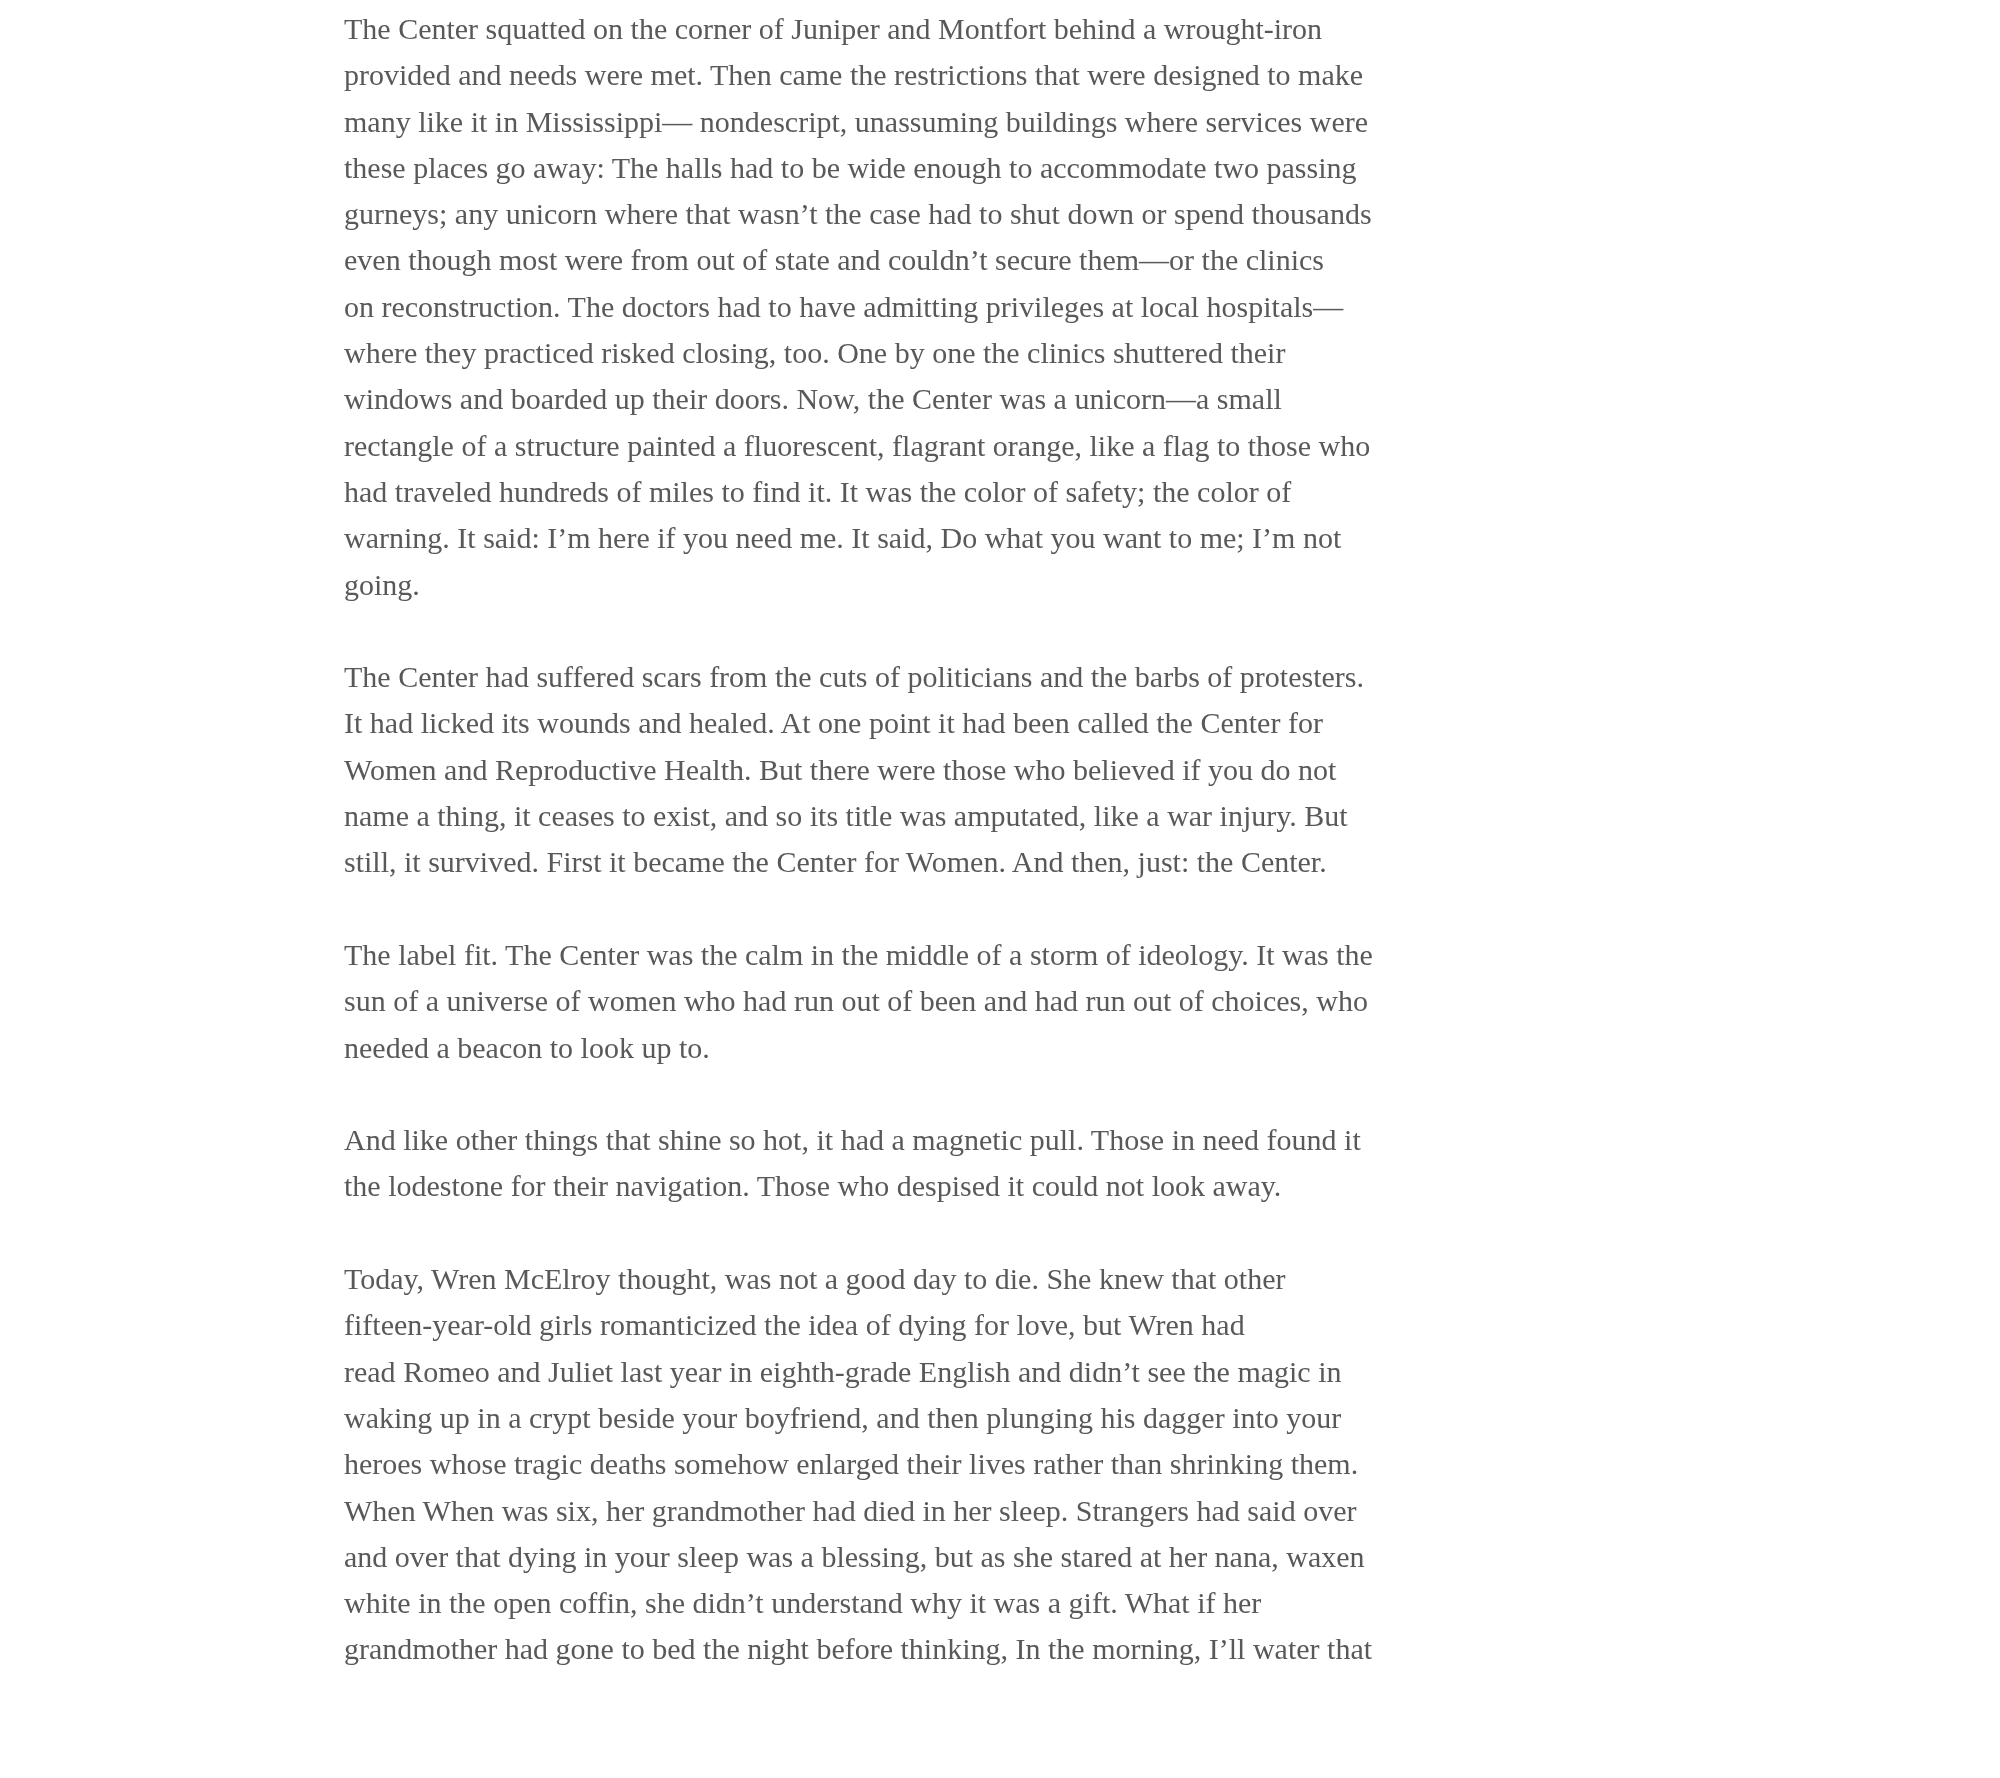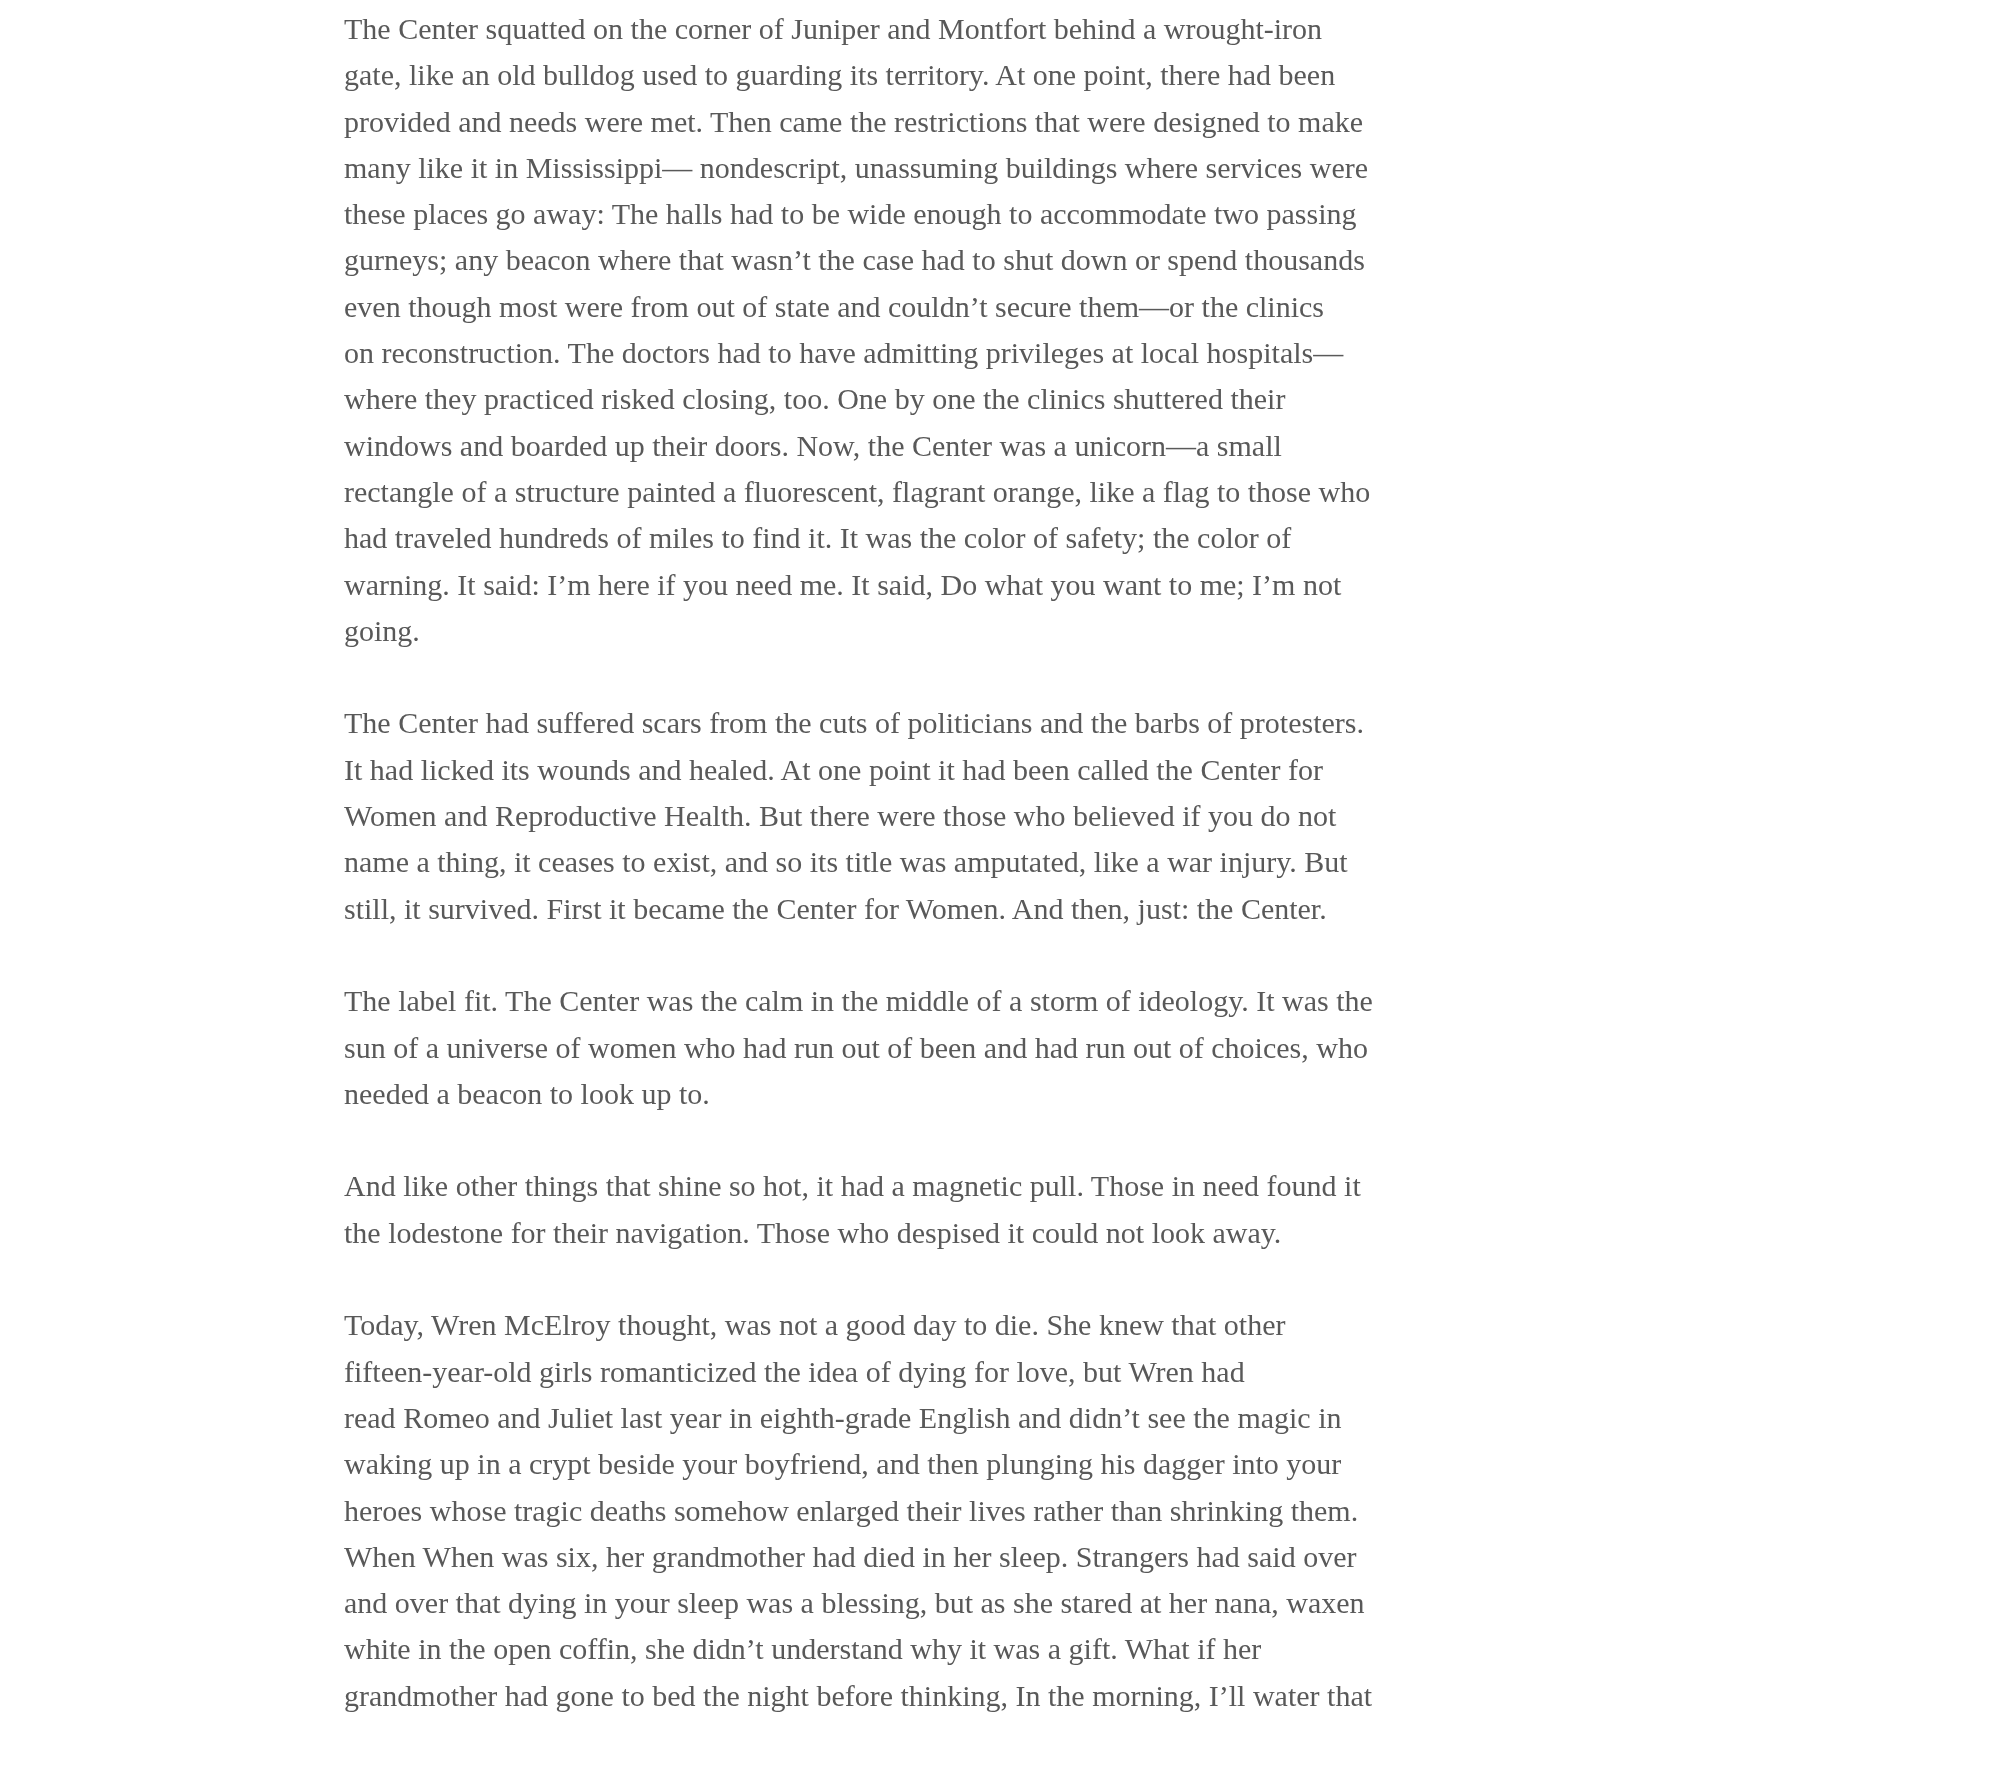--- a/index.html
+++ b/index.html
@@ -38,25 +38,24 @@
   .seg-italic {
   }
 </style>
 </head>
 <body>
 
 <div class="page">
   <div class="article-text" style="color: rgb(89, 89, 89);">
       <p>
         <span class="line"><span class="seg-roman">The Center squatted on the corner of Juniper and Montfort behind a wrought-iron</span></span>
-        <span class="line"><span class="seg-roman">gate, like an old bulldog used to guarding its territory. At one point, there had been</span></span>
         <span class="line"><span class="seg-roman">provided and needs were met. Then came the restrictions that were designed to make</span></span>
         <span class="line"><span class="seg-roman">many like it in Mississippi— nondescript, unassuming buildings where services were</span></span>
         <span class="line"><span class="seg-roman">these places go away: The halls had to be wide enough to accommodate two passing</span></span>
-        <span class="line"><span class="seg-roman">gurneys; any beacon where that wasn’t the case had to shut down or spend thousands</span></span>
+        <span class="line"><span class="seg-roman">gurneys; any unicorn where that wasn’t the case had to shut down or spend thousands</span></span>
         <span class="line"><span class="seg-roman">even though most were from out of state and couldn’t secure them—or the clinics</span></span>
         <span class="line"><span class="seg-roman">on reconstruction. The doctors had to have admitting privileges at local hospitals—</span></span>
         <span class="line"><span class="seg-roman">where they practiced risked closing, too. One by one the clinics shuttered their</span></span>
         <span class="line"><span class="seg-roman">windows and boarded up their doors. Now, the Center was a unicorn—a small</span></span>
         <span class="line"><span class="seg-roman">rectangle of a structure painted a fluorescent, flagrant orange, like a flag to those who</span></span>
         <span class="line"><span class="seg-roman">had traveled hundreds of miles to find it. It was the color of safety; the color of</span></span>
         <span class="line"><span class="seg-roman">warning. It said: </span><span class="seg-italic">I’m here if you need me.</span><span class="seg-roman"> It said, </span><span class="seg-italic">Do what you want to me; I’m not</span></span>
         <span class="line"><span class="seg-italic">going.</span></span>
       </p>
       <p>

